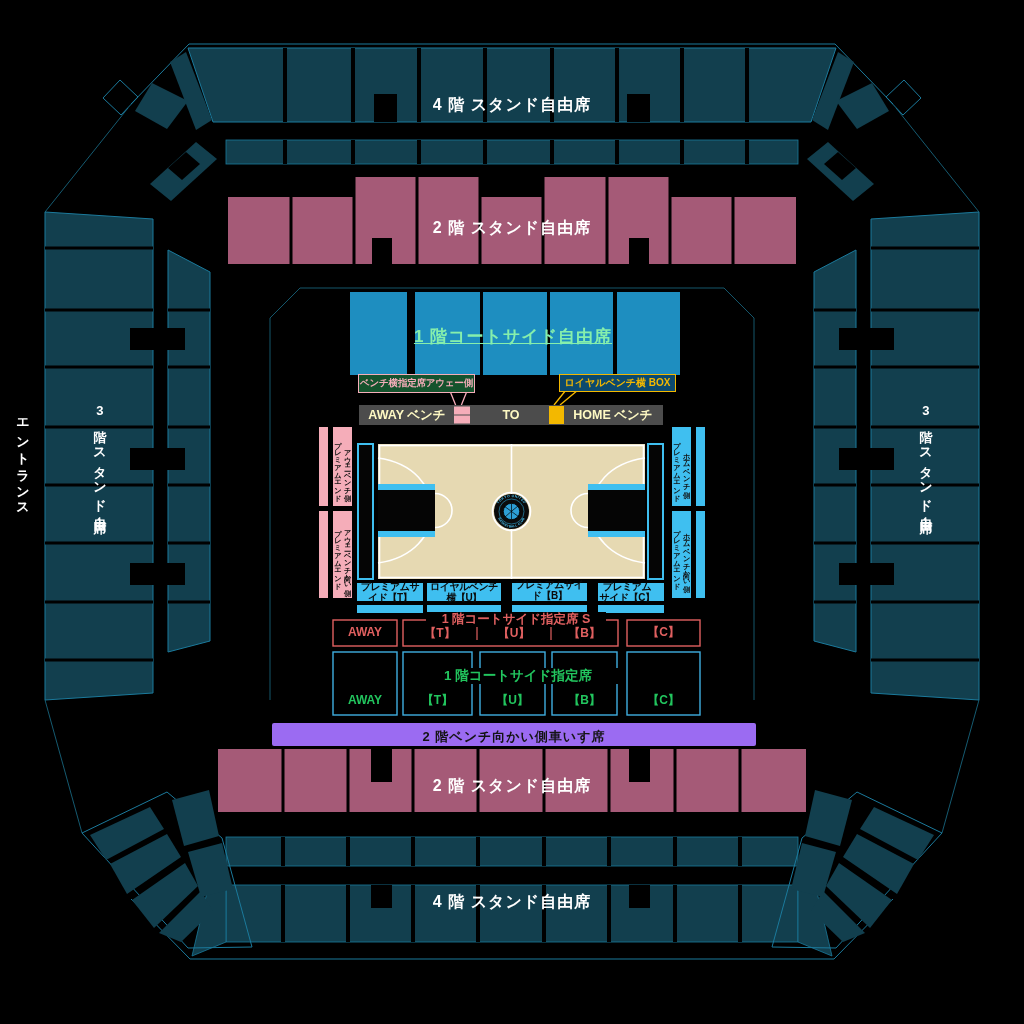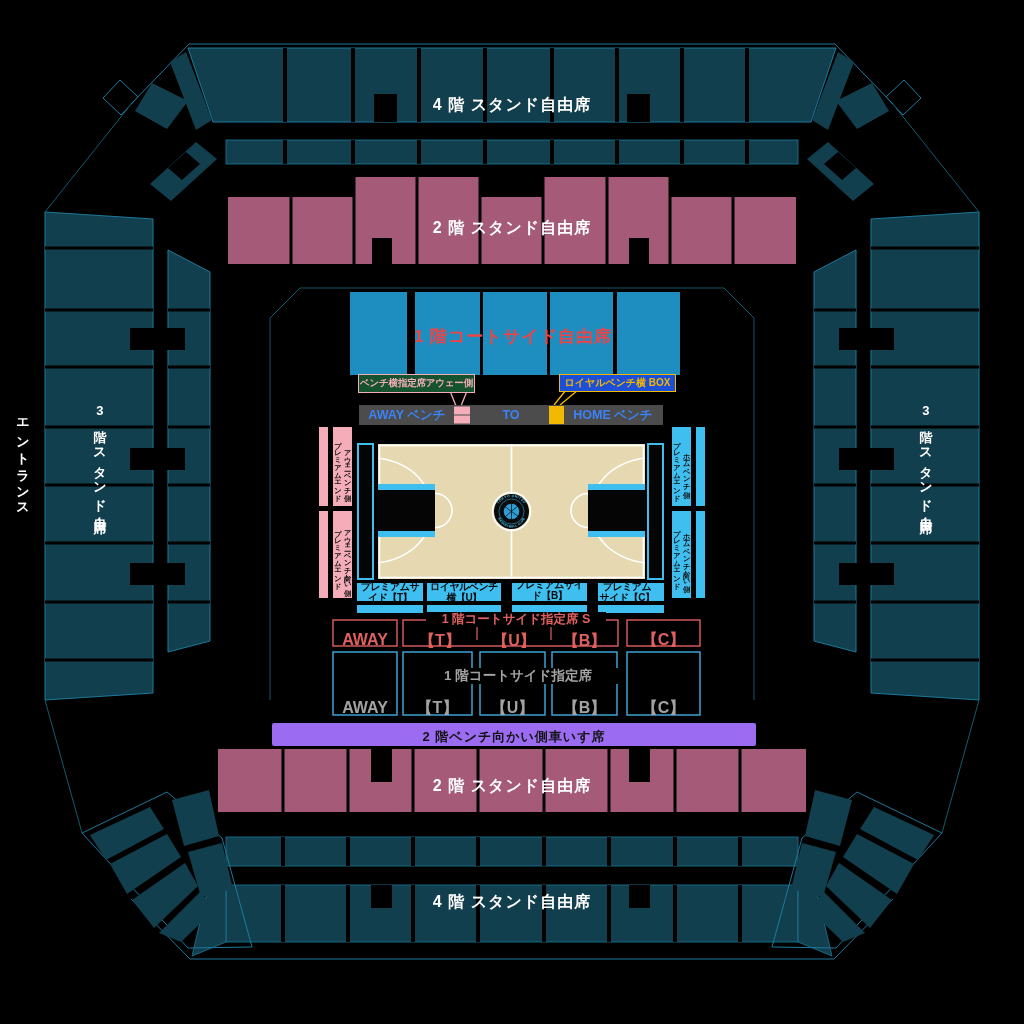--- a/index.html
+++ b/index.html
@@ -2,31 +2,31 @@
 <html><head>
 <meta charset="utf-8">
 <style>
   html,body{margin:0;padding:0;background:#000;}
   .stage{position:relative;width:1024px;height:1024px;background:#000;overflow:hidden;
          font-family:"Liberation Sans","DejaVu Sans",sans-serif;}
   .stage svg{position:absolute;left:0;top:0;z-index:1;}
   .lbl{position:absolute;z-index:2;display:flex;align-items:center;justify-content:center;
        font-weight:bold;color:#fff;white-space:pre-line;text-align:center;line-height:1.15;}
   .w16{font-size:16px;letter-spacing:1px;}
-  .w17{font-size:17px;letter-spacing:1px;color:#ef4444;}
+  .w17{font-size:17px;letter-spacing:1px;color:#86efac;text-decoration:underline;}
   .vert{writing-mode:vertical-rl;text-orientation:upright;}
   .v13{font-size:13px;letter-spacing:2px;}
   .pinkbox{border:1.5px solid #F5ADB9;background:#14532d;color:#F5ADB9;font-size:9.5px;letter-spacing:-0.2px;}
-  .goldbox{border:1.5px solid #F3B800;background:#1d4ed8;color:#F3B800;font-size:10px;}
-  .bench{font-size:12.5px;color:#3b82f6;}
+  .goldbox{border:1.5px solid #F3B800;background:#0c4a6e;color:#F3B800;font-size:10px;}
+  .bench{font-size:12.5px;color:#fef9c3;}
   .pend{font-size:7.2px;line-height:9.6px;color:#111;letter-spacing:-0.5px;font-weight:bold;}
   .pside{font-size:10px;letter-spacing:-0.5px;color:#0a0a0a;}
   .red{color:#E06060;}
-  .blue{color:#a3a3a3;}
-  .t12{font-size:16px;margin-top:7px;}
+  .blue{color:#22c55e;}
+  .t12{font-size:12px;}
   .titlebar{background:#000;padding:0 5px;}
   .purp{color:#141414;font-size:13px;letter-spacing:1px;}
 </style>
 </head>
 <body>
 
 <div class="stage">
 <svg width="1024" height="1024" viewBox="0 0 1024 1024">
 
   <path d="M131,104 L189,44 H835 L893,104" fill="none" stroke="#1B7A9C" stroke-width="1"></path>

